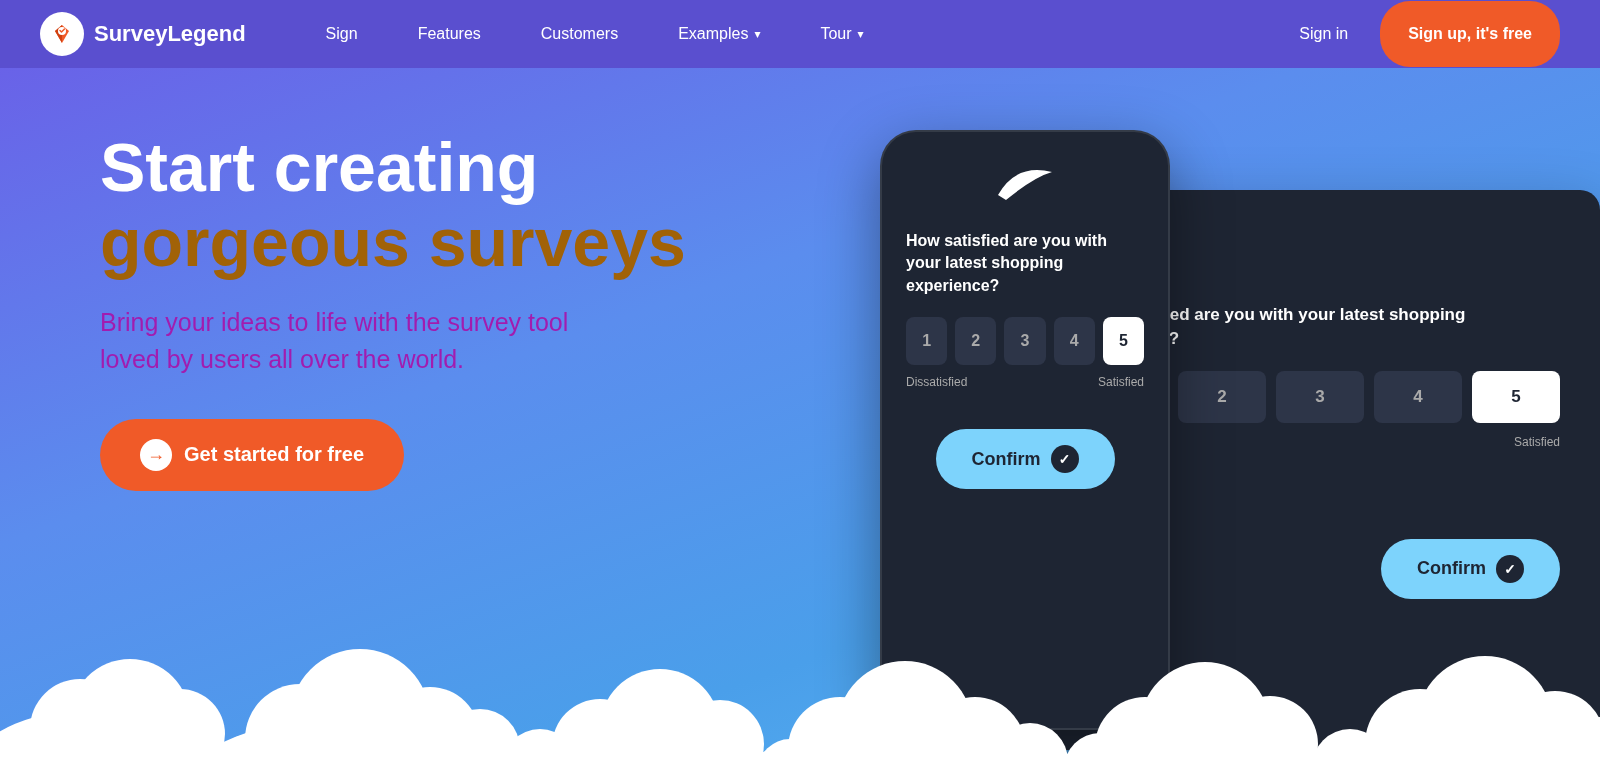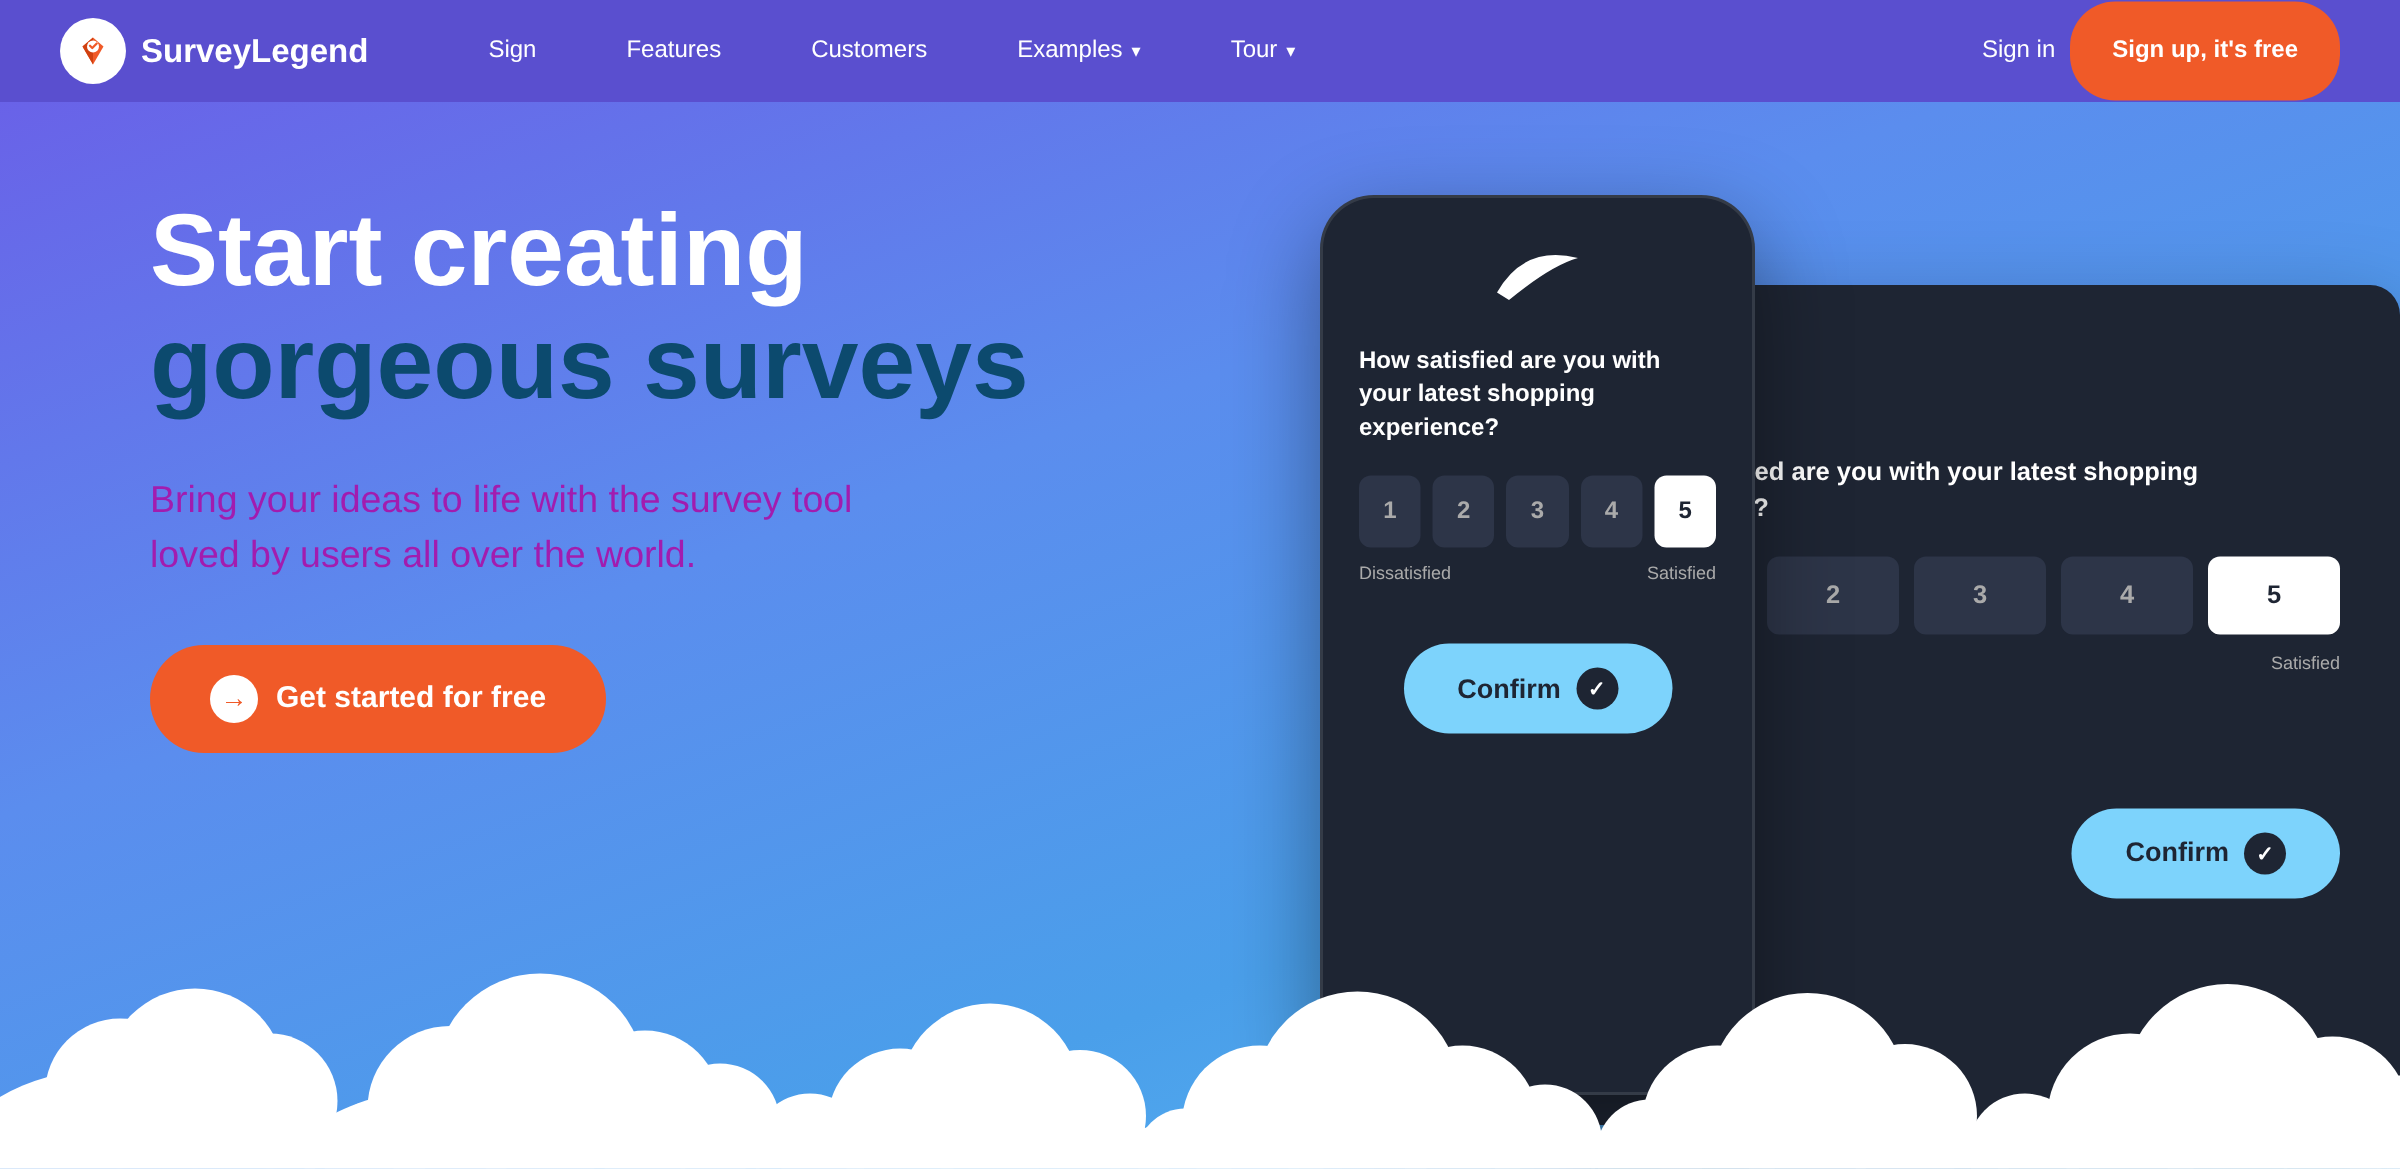--- a/index.html
+++ b/index.html
@@ -51,21 +51,21 @@
       display: flex;
       align-items: center;
       cursor: pointer;
       text-decoration: none;
       white-space: nowrap;
     }
     .nav-link .chevron { margin-left: 6px; font-size: 12px; }
     .nav-right {
       display: flex;
       align-items: center;
-      gap: 10px;
+      gap: 32px;
     }
     .signin-link {
       color: white;
       font-size: 16px;
       font-weight: 500;
       cursor: pointer;
     }
     .signup-btn {
       background: #f05a28;
       color: white;
@@ -95,23 +95,23 @@
     .hero-title-white {
       font-size: 68px;
       font-weight: 800;
       color: white;
       line-height: 1.1;
       margin-bottom: 0;
     }
     .hero-title-orange {
       font-size: 68px;
       font-weight: 800;
-      color: #0c4a6e;
+      color: #a16207;
       line-height: 1.1;
-      margin-bottom: 35px;
+      margin-bottom: 24px;
     }
     .hero-subtitle {
       color: #a21caf;
       font-size: 25px;
       line-height: 1.5;
       margin-bottom: 40px;
       max-width: 500px;
     }
     .cta-btn {
       background: #f05a28;

